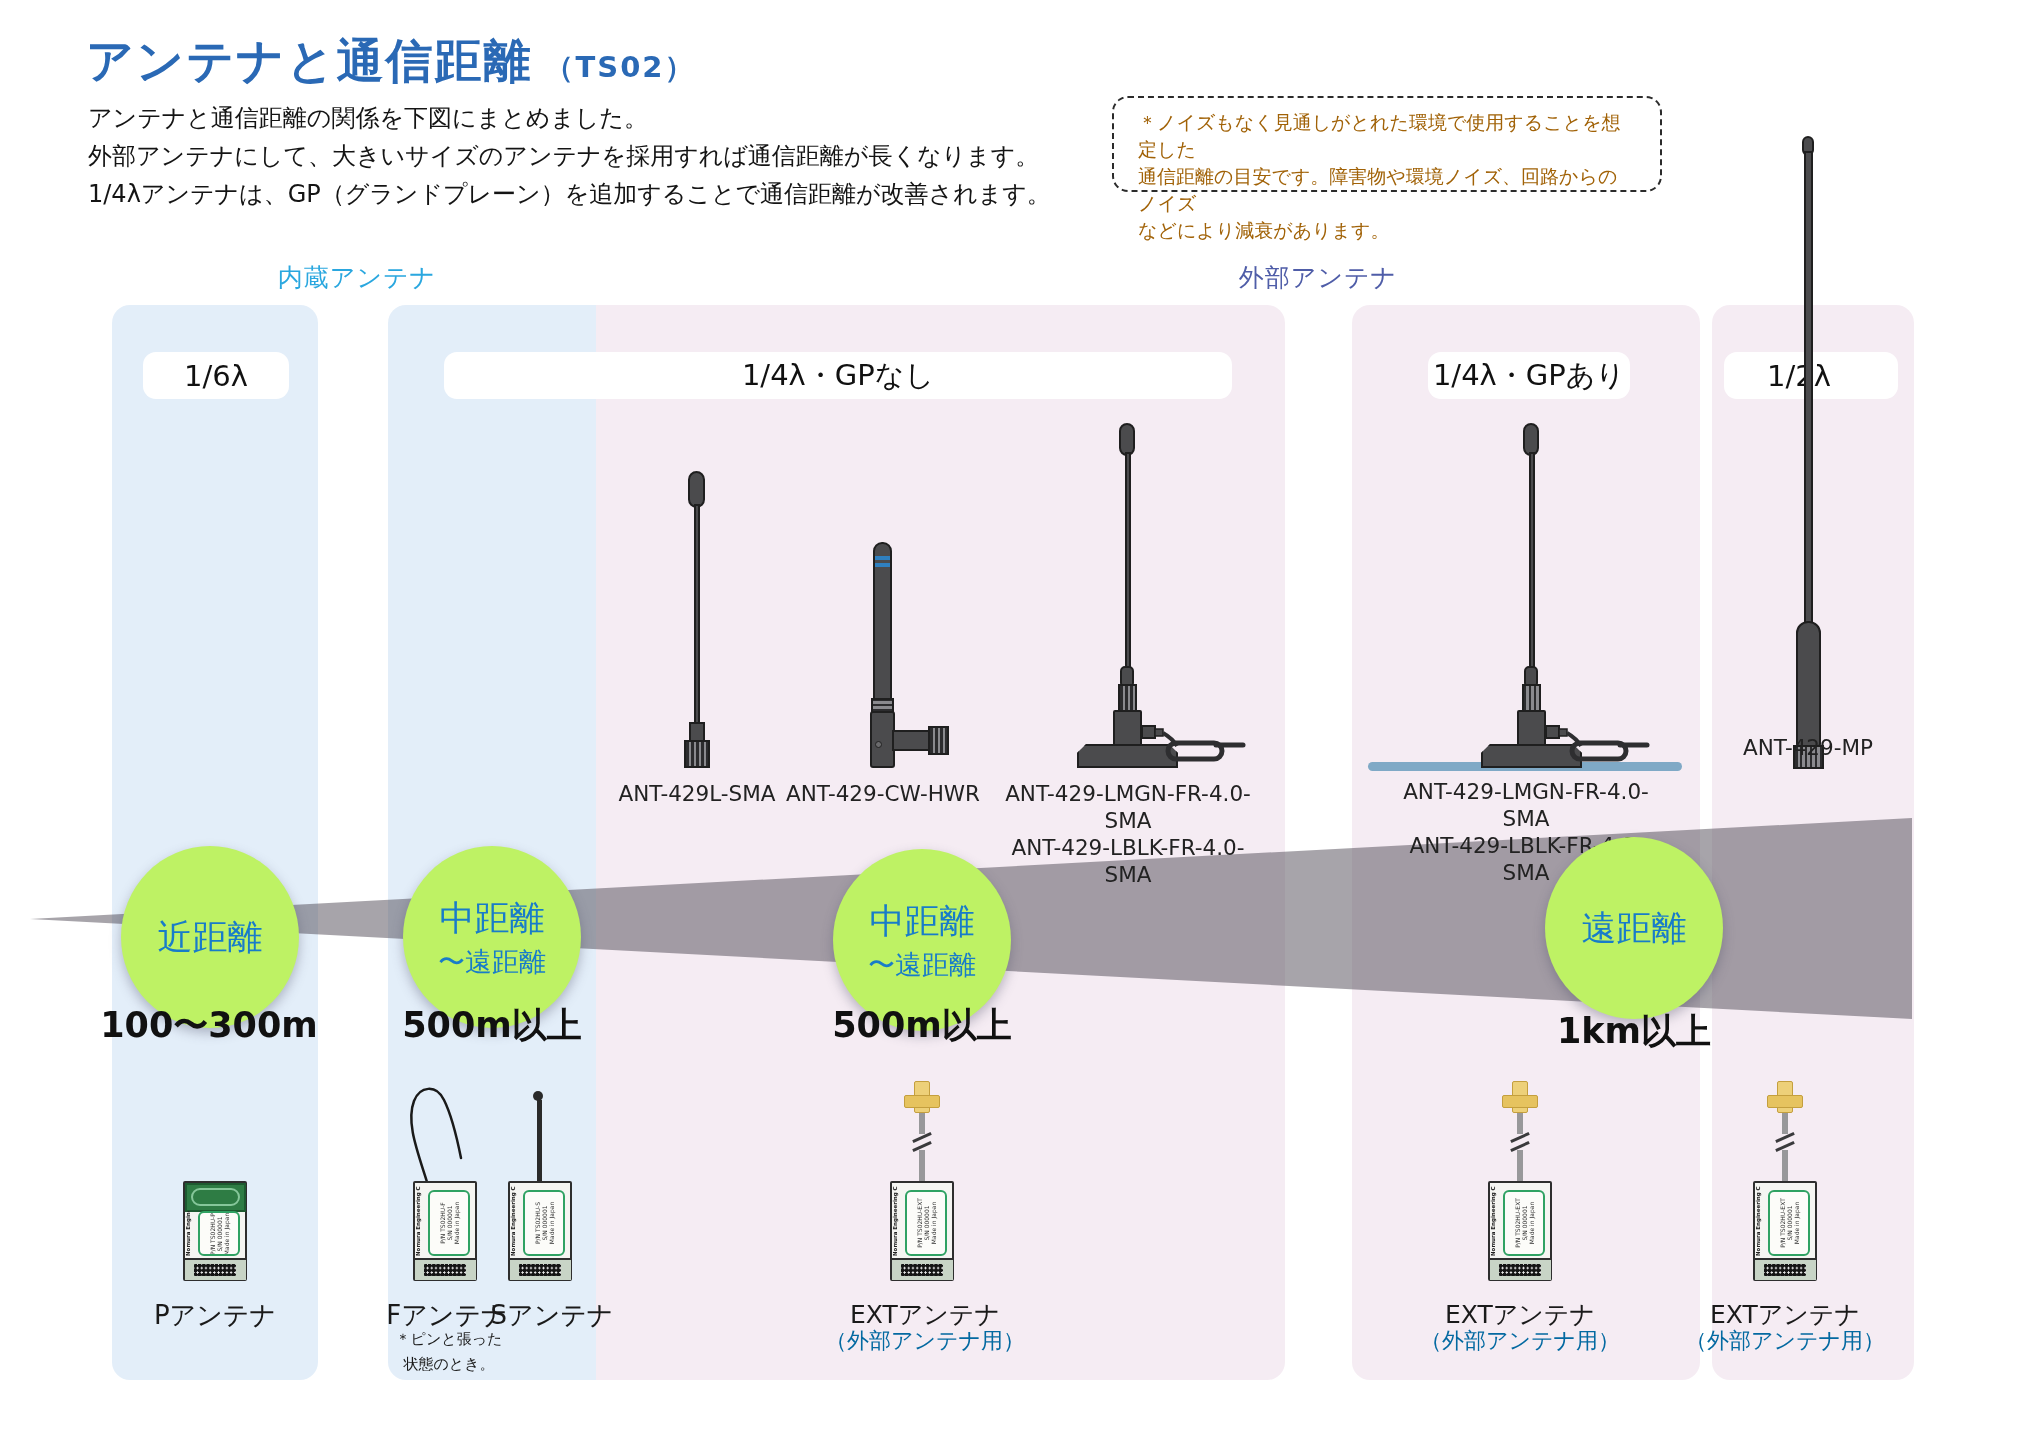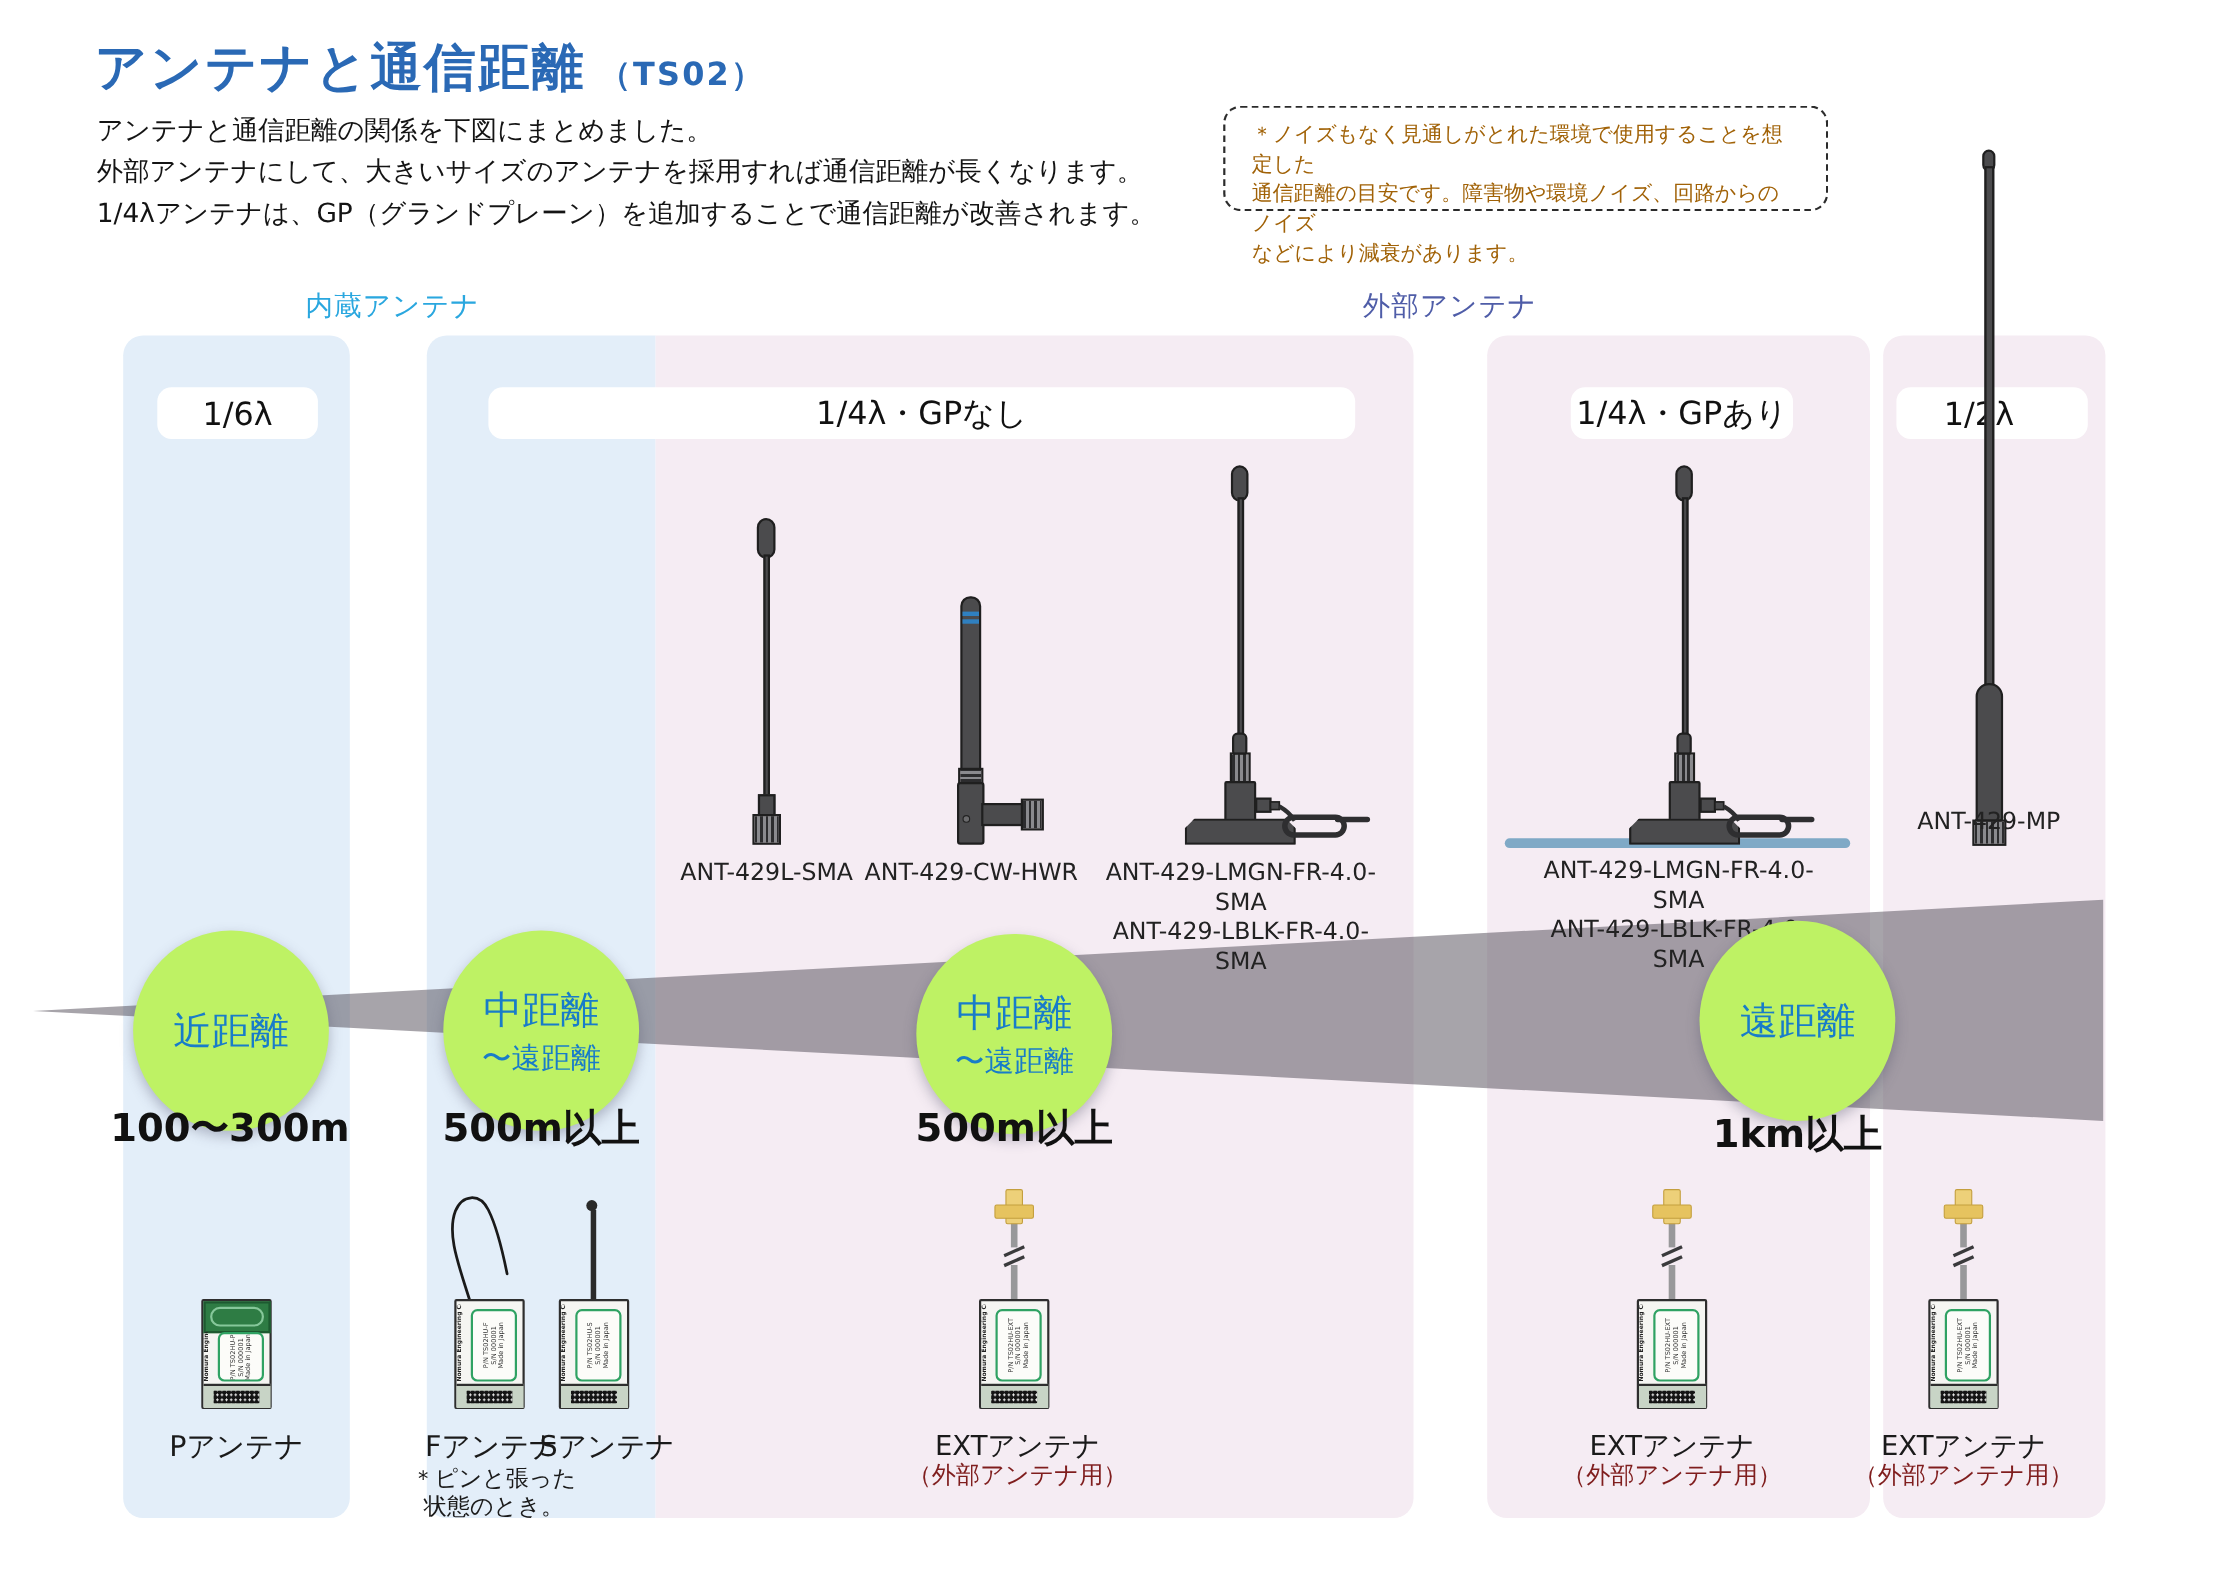--- a/index.html
+++ b/index.html
@@ -74,23 +74,23 @@
   .mod-label{position:absolute;left:13px;right:5px;border:2px solid #2fa263;border-radius:6px;background:#fcfcf9;overflow:hidden;}
   .mod-label.tall{top:7px;bottom:23px;}
   .mod-label.short{top:28px;bottom:23px;}
   .mod-label-inner{position:absolute;left:50%;top:50%;transform:translate(-50%,-50%) rotate(-90deg);
                    font-size:6px;line-height:7px;color:#333;white-space:nowrap;text-align:center;}
   .mod-conn{position:absolute;left:-0.5px;right:-0.5px;bottom:-0.5px;height:20px;background:#c8d4c6;border-top:2.5px solid #2e2e2e;}
   .mod-pins{position:absolute;left:50%;top:50%;transform:translate(-50%,-50%);width:42px;height:12px;background:#141414;
             background-image:radial-gradient(#e8e8e8 0.9px, transparent 1.1px);background-size:4.2px 4.5px;
             background-position:1.5px 1.8px;border-radius:1px;}
   .mod-name{font-size:26px;color:#1a1a1a;text-align:center;width:200px;z-index:4;}
-  .mod-note{font-size:21px;color:#1a1a1a;text-align:center;width:200px;z-index:4;}
+  .mod-note{font-size:15px;color:#1a1a1a;text-align:center;width:200px;z-index:4;}
   .ext-name{font-size:25px;color:#1a1a1a;text-align:center;width:200px;z-index:4;}
-  .ext-sub{font-size:22px;color:#7f1d1d;text-align:center;width:230px;z-index:4;}
+  .ext-sub{font-size:22px;color:#0369a1;text-align:center;width:230px;z-index:4;}
   .s-whip{left:537px;top:1100px;width:5px;height:83px;background:#2a2a2a;z-index:4;}
   .s-ball{left:533px;top:1091px;width:10px;height:10px;border-radius:50%;background:#2a2a2a;z-index:4;}
 </style>
 </head>
 <body>
 
 <div id="canvas">
 
   <div class="abs title">
     <span>アンテナと通信距離</span><span class="title-suffix">（TS02）</span>

